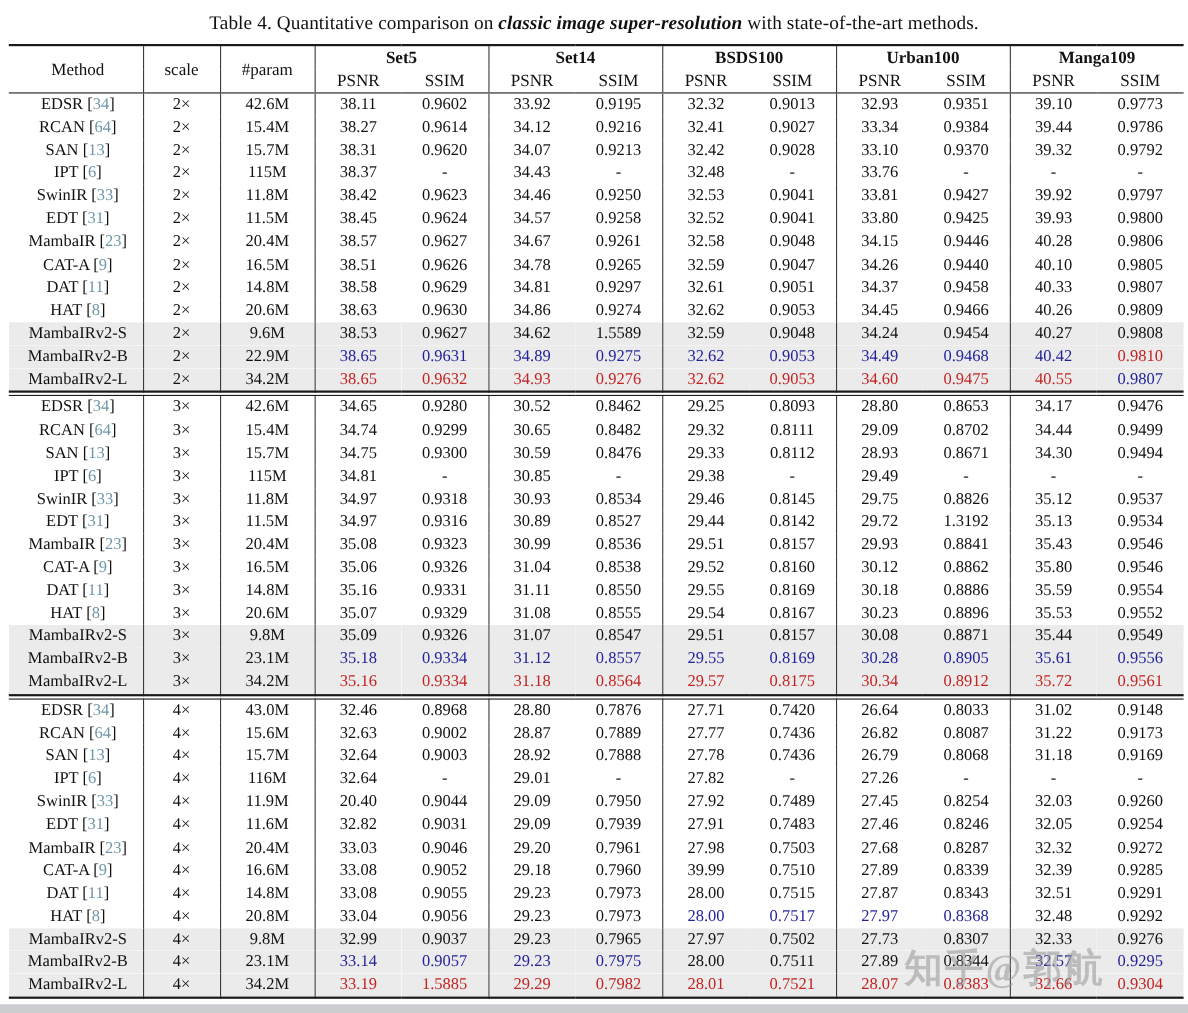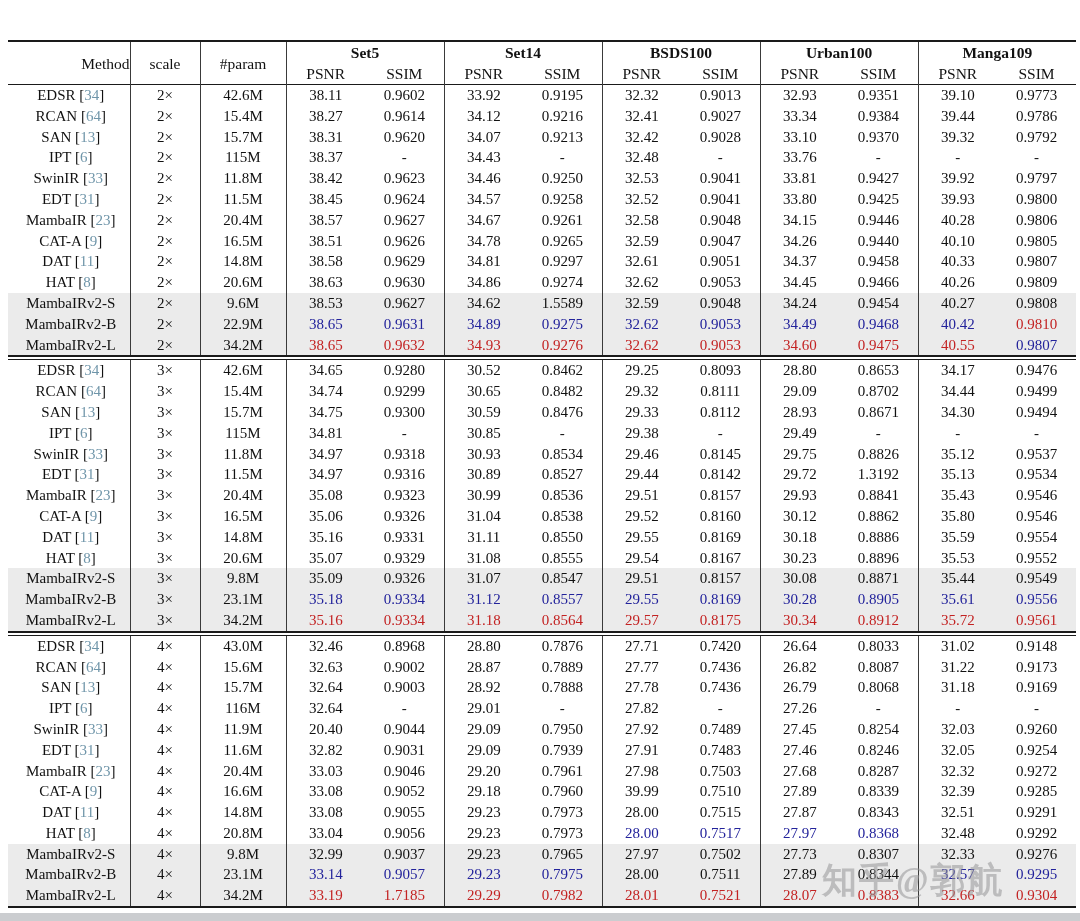--- a/index.html
+++ b/index.html
@@ -7,40 +7,41 @@
         font-family:"Liberation Serif","DejaVu Serif",serif;color:#111;}
   .caption{position:absolute;top:10px;left:0;width:100%;text-align:center;
            font-size:17.5px;letter-spacing:.1px;}
   .em-bi{font-weight:bold;font-style:italic;}
   table.results{position:absolute;left:8px;top:40px;width:1064px;
                 border-collapse:collapse;table-layout:fixed;
                 border-top:2.5px solid #1a1a1a;border-bottom:2.5px solid #1a1a1a;}
   thead th{font-weight:normal;font-size:15.5px;padding:0;line-height:21px;vertical-align:middle;}
   thead{border-bottom:1.5px solid #1a1a1a;}
   th.bench{font-weight:bold;}
-  th.method-h{text-align:right;padding-left:4px;}
+  th.method-h{text-align:center;padding-left:4px;}
   .vr{border-right:1px solid #3a3a3a;}
   tbody td{padding:0;font-size:15px;line-height:20.8px;white-space:nowrap;
            overflow:hidden;text-align:center;}
   td.method{text-align:center;padding-left:4px;}
   tr.hl td{background:#ebebeb;}
   tr.sep td{height:2px;line-height:2px;border-top:2px solid #1a1a1a;border-bottom:1.5px solid #1a1a1a;background:#fff;}
   .best{color:var(--best);}
   .second{color:var(--second);}
   .cite{color:var(--cite);}
   .watermark{position:absolute;left:822px;top:857px;width:258px;font-size:35px;
              font-weight:bold;letter-spacing:2px;color:rgba(150,150,152,0.55);
              white-space:nowrap;pointer-events:none;}
   .bottom-strip{position:absolute;left:0;bottom:0;width:100%;height:8px;background:#cbcdd0;}
 </style>
 </head>
 <body>
 
 <div class="page">
 
+  <div class="caption"><span>Table 4. Quantitative comparison on </span><span class="em-bi">classic image super-resolution</span><span> with state-of-the-art methods.</span></div>
 
   <table class="results">
     <colgroup>
       <col style="width:122px">
         <col style="width:70px">
         <col style="width:86px">
       <col style="width:79px">
         <col style="width:79px">
         <col style="width:79px">
         <col style="width:79px">
@@ -650,21 +651,21 @@
           <td>27.89</td>
           <td class="vr">0.8344</td>
           <td class="second">32.57</td>
           <td class="second">0.9295</td>
         </tr>
         <tr class="hl">
           <td class="method vr">MambaIRv2-L</td>
           <td class="vr">4×</td>
           <td class="vr">34.2M</td>
           <td class="best">33.19</td>
-          <td class="vr best">1.7185</td>
+          <td class="vr best">1.5885</td>
           <td class="best">29.29</td>
           <td class="vr best">0.7982</td>
           <td class="best">28.01</td>
           <td class="vr best">0.7521</td>
           <td class="best">28.07</td>
           <td class="vr best">0.8383</td>
           <td class="best">32.66</td>
           <td class="best">0.9304</td>
         </tr>
       </tbody>

